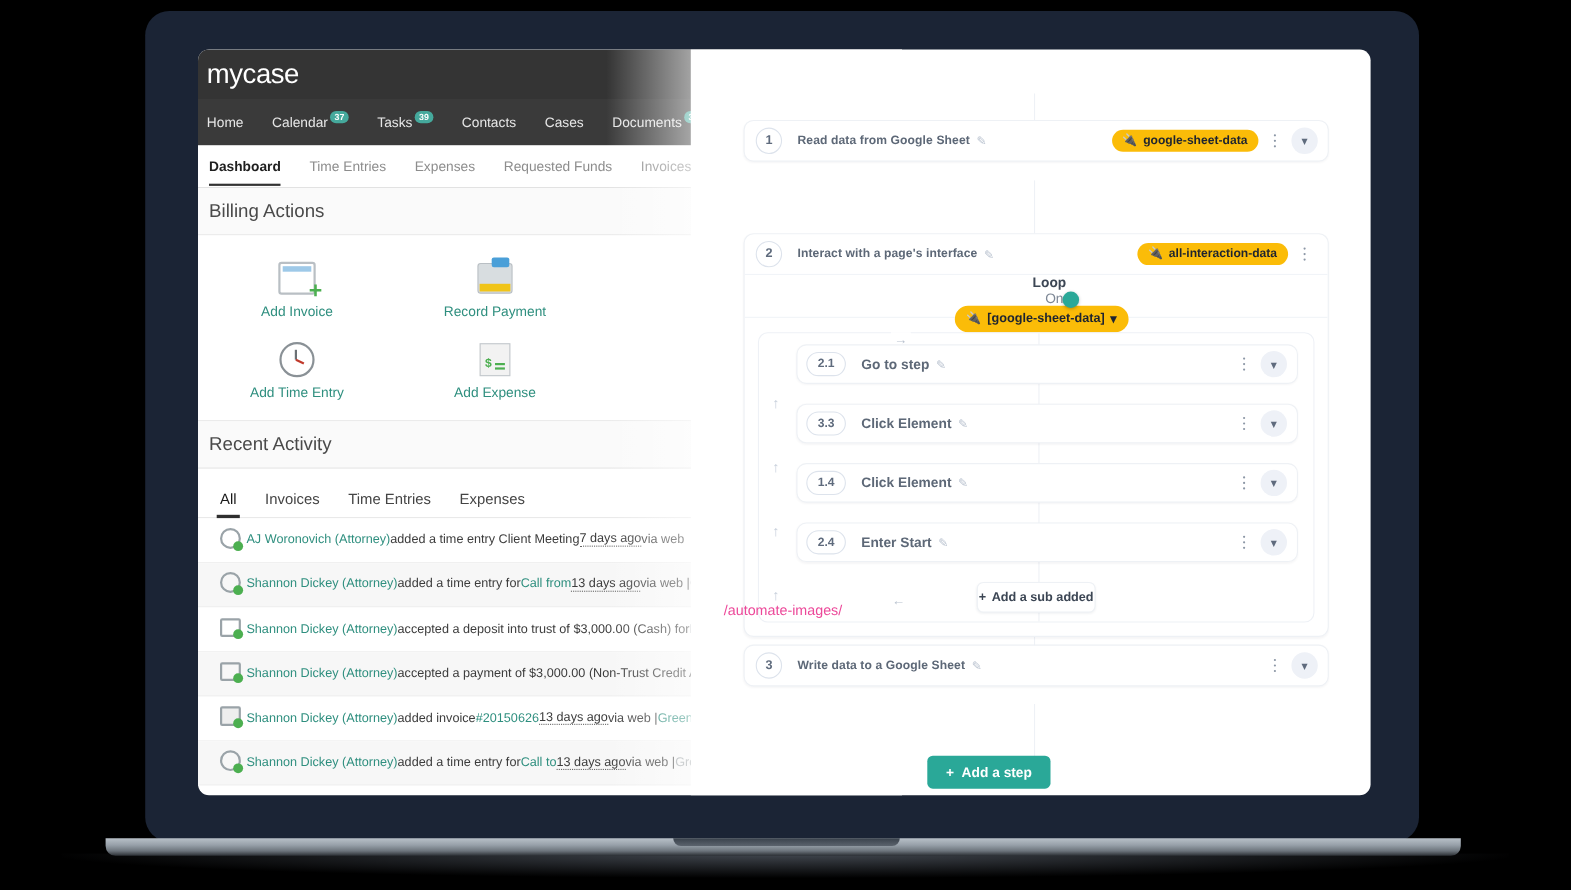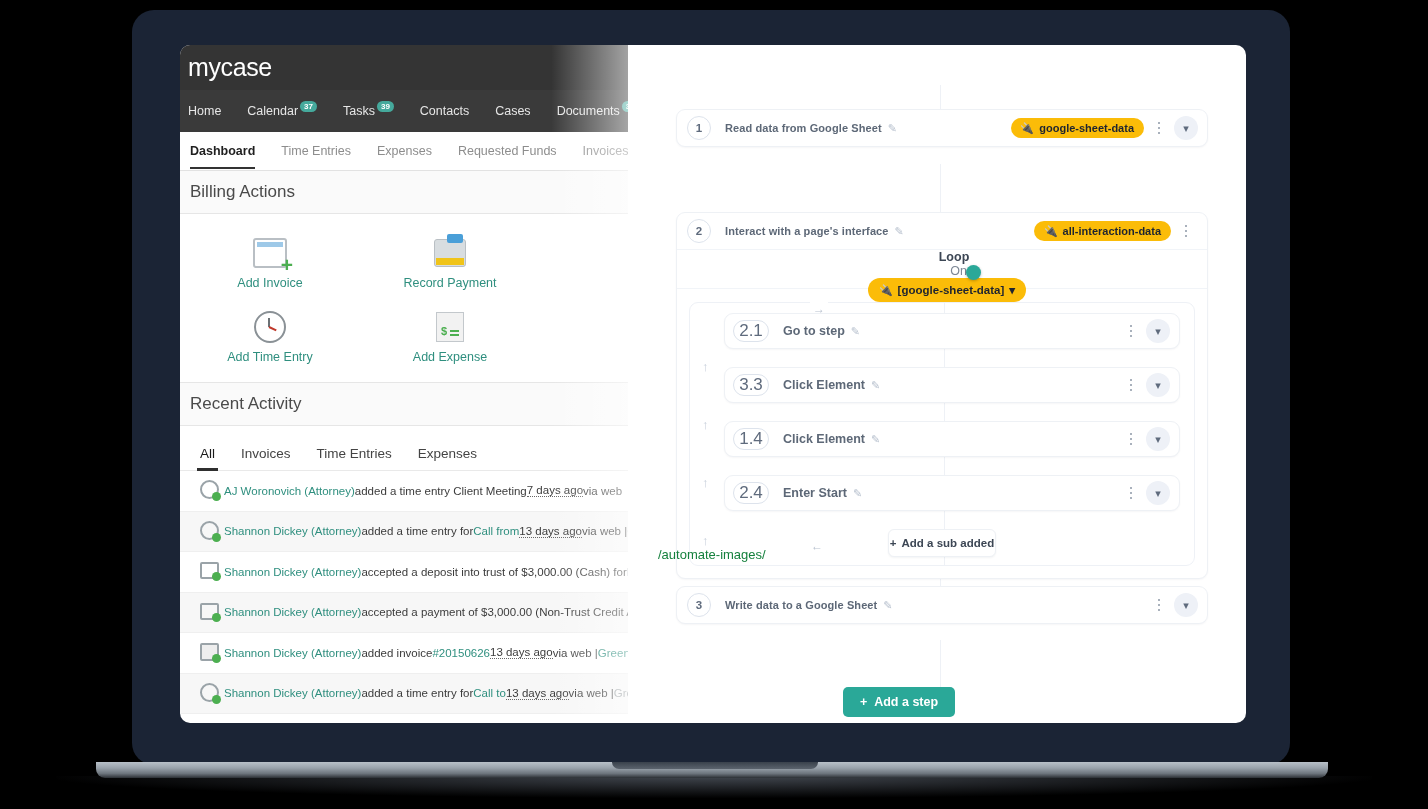--- a/index.html
+++ b/index.html
@@ -108,36 +108,36 @@
 
   .loopbox{margin:13px 12px 12px 12px;border:1px solid #eef1f6;border-radius:9px;padding:10px 0 8px 0;position:relative;}
   .loopconn{position:absolute;left:254px;top:0;bottom:0;width:1px;background:#eef1f6;}
   .loophdr{text-align:center;font-size:12.5px;font-weight:700;color:#3c4654;margin:4px 0 10px 0;position:relative;z-index:2;}
   .arrow-in{position:absolute;left:120px;top:-1px;color:#b9c2cf;font-size:12px;background:#fff;padding:0 3px;}
   .substep{
     margin:0 14px 18px 34px;height:34px;background:#fff;border:1px solid #eef1f5;border-radius:9px;
     display:flex;align-items:center;box-shadow:0 1px 2px rgba(20,30,60,.04);position:relative;z-index:2;
   }
   .substep:last-of-type{margin-bottom:10px;}
-  .subnum{min-width:34px;height:20px;border-radius:11px;border:1px solid #dde3ec;color:#5f6b7d;font-size:17px;font-weight:400;display:flex;align-items:center;justify-content:center;margin-left:8px;}
+  .subnum{min-width:34px;height:20px;border-radius:11px;border:1px solid #dde3ec;color:#5f6b7d;font-size:11px;font-weight:700;display:flex;align-items:center;justify-content:center;margin-left:8px;}
   .subtitle{font-size:12.5px;color:#5d6877;font-weight:700;margin-left:14px;}
   .uparrow{position:absolute;left:12px;color:#c7cfdb;font-size:13px;z-index:3;}
   .addsub{
     position:relative;z-index:2;margin:0 auto;width:106px;height:26px;background:#fff;border:1px solid #eef1f5;
     border-radius:6px;display:flex;align-items:center;justify-content:center;gap:5px;
     font-size:11.5px;font-weight:700;color:#3c4654;box-shadow:0 1px 2px rgba(20,30,60,.05);
   }
   .arrow-out{position:absolute;left:118px;bottom:12px;color:#b9c2cf;font-size:12px;background:#fff;padding:0 3px;z-index:2;}
 
   .addstep{
     position:absolute;left:215px;top:642px;width:112px;height:30px;background:#2aa898;color:#fff;
     border-radius:5px;display:flex;align-items:center;justify-content:center;gap:7px;
     font-size:12.5px;font-weight:700;
   }
-  .overlay-url{position:absolute;left:30px;top:502px;font-size:13px;color:#15803d;z-index:9;}
+  .overlay-url{position:absolute;left:30px;top:502px;font-size:13px;color:#ec4899;z-index:9;}
 
   
   .ic-inv{width:30px;height:26px;background:#fff;border:2px solid #b9bfc4;border-radius:3px;position:relative;}
   .ic-inv:before{content:"";position:absolute;left:2px;top:2px;right:2px;height:5px;background:#9ec9e8;}
   .ic-inv:after{content:"+";position:absolute;right:-8px;bottom:-9px;color:#4caf50;font-size:21px;font-weight:700;line-height:1;}
   .ic-reg{width:30px;height:26px;background:#d8dde0;border-radius:3px;position:relative;border:1px solid #b9bfc4;}
   .ic-reg:before{content:"";position:absolute;left:12px;top:-6px;width:16px;height:9px;background:#4a9fd8;border-radius:2px;}
   .ic-reg:after{content:"";position:absolute;left:1px;bottom:1px;right:1px;height:7px;background:#f0c419;}
   .ic-clock{width:28px;height:28px;border-radius:50%;border:2px solid #8a9196;position:relative;}
   .ic-clock:before{content:"";position:absolute;left:12px;top:5px;width:2px;height:9px;background:#6b7175;}

